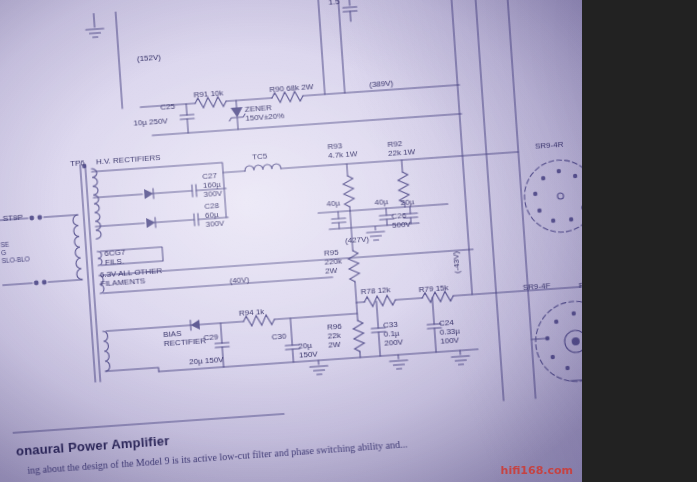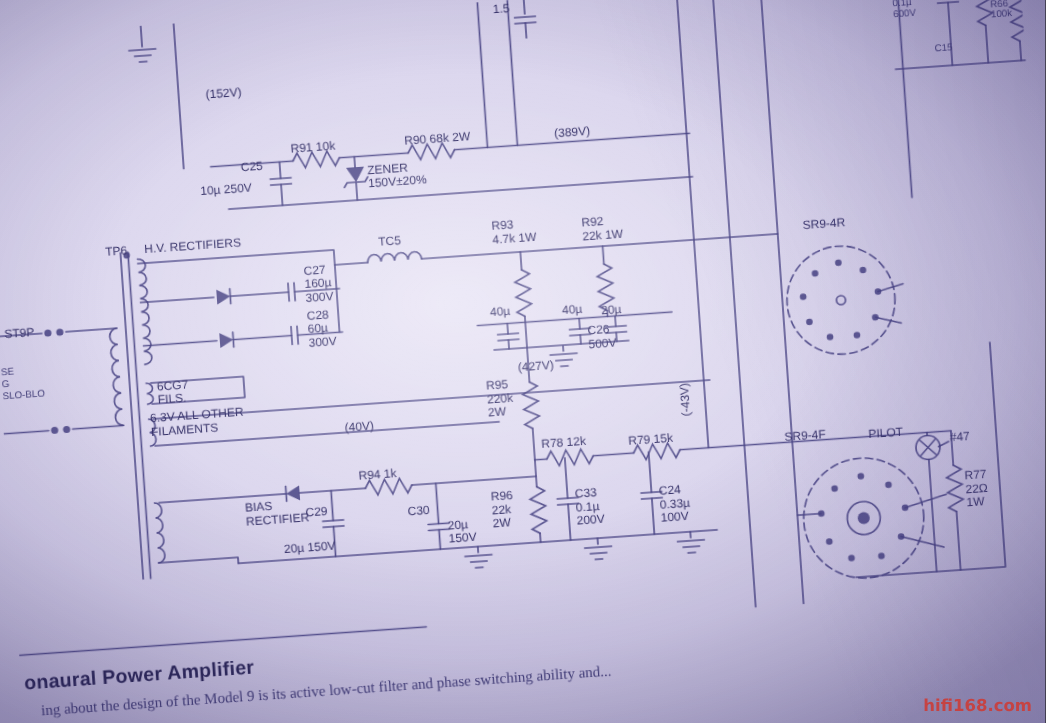--- a/index.html
+++ b/index.html
@@ -1,17 +1,17 @@
 <!DOCTYPE html>
 <html><head>
 <meta charset="utf-8">
 <style>
   html,body{margin:0;padding:0;background:#222;}
   .photo{
-    position:relative;width:697px;height:482px;overflow:hidden;
+    position:relative;width:582px;height:482px;overflow:hidden;
     background:
       radial-gradient(ellipse 95% 85% at 42% 42%, #e9e5f6 0%, #dcd7ee 38%, #cdc7e4 68%, #aea7d0 100%);
     font-family:"Liberation Sans",sans-serif;
   }
   .page{position:absolute;inset:0;transform:rotate(-4deg);transform-origin:50% 50%;filter:blur(0.35px);}
   .wires{position:absolute;inset:0;}
   .lbl{position:absolute;font:8px/1.15 "Liberation Sans",sans-serif;color:#37336a;white-space:pre-line;}
   .lbl.small{font-size:6.5px;line-height:1.1;color:#44407a;}
   .lbl.rot{transform:rotate(-90deg);transform-origin:0 0;}
   .cap-head{position:absolute;left:2px;top:424px;font:bold 13px "Liberation Sans",sans-serif;color:#2b2758;letter-spacing:.2px;}

